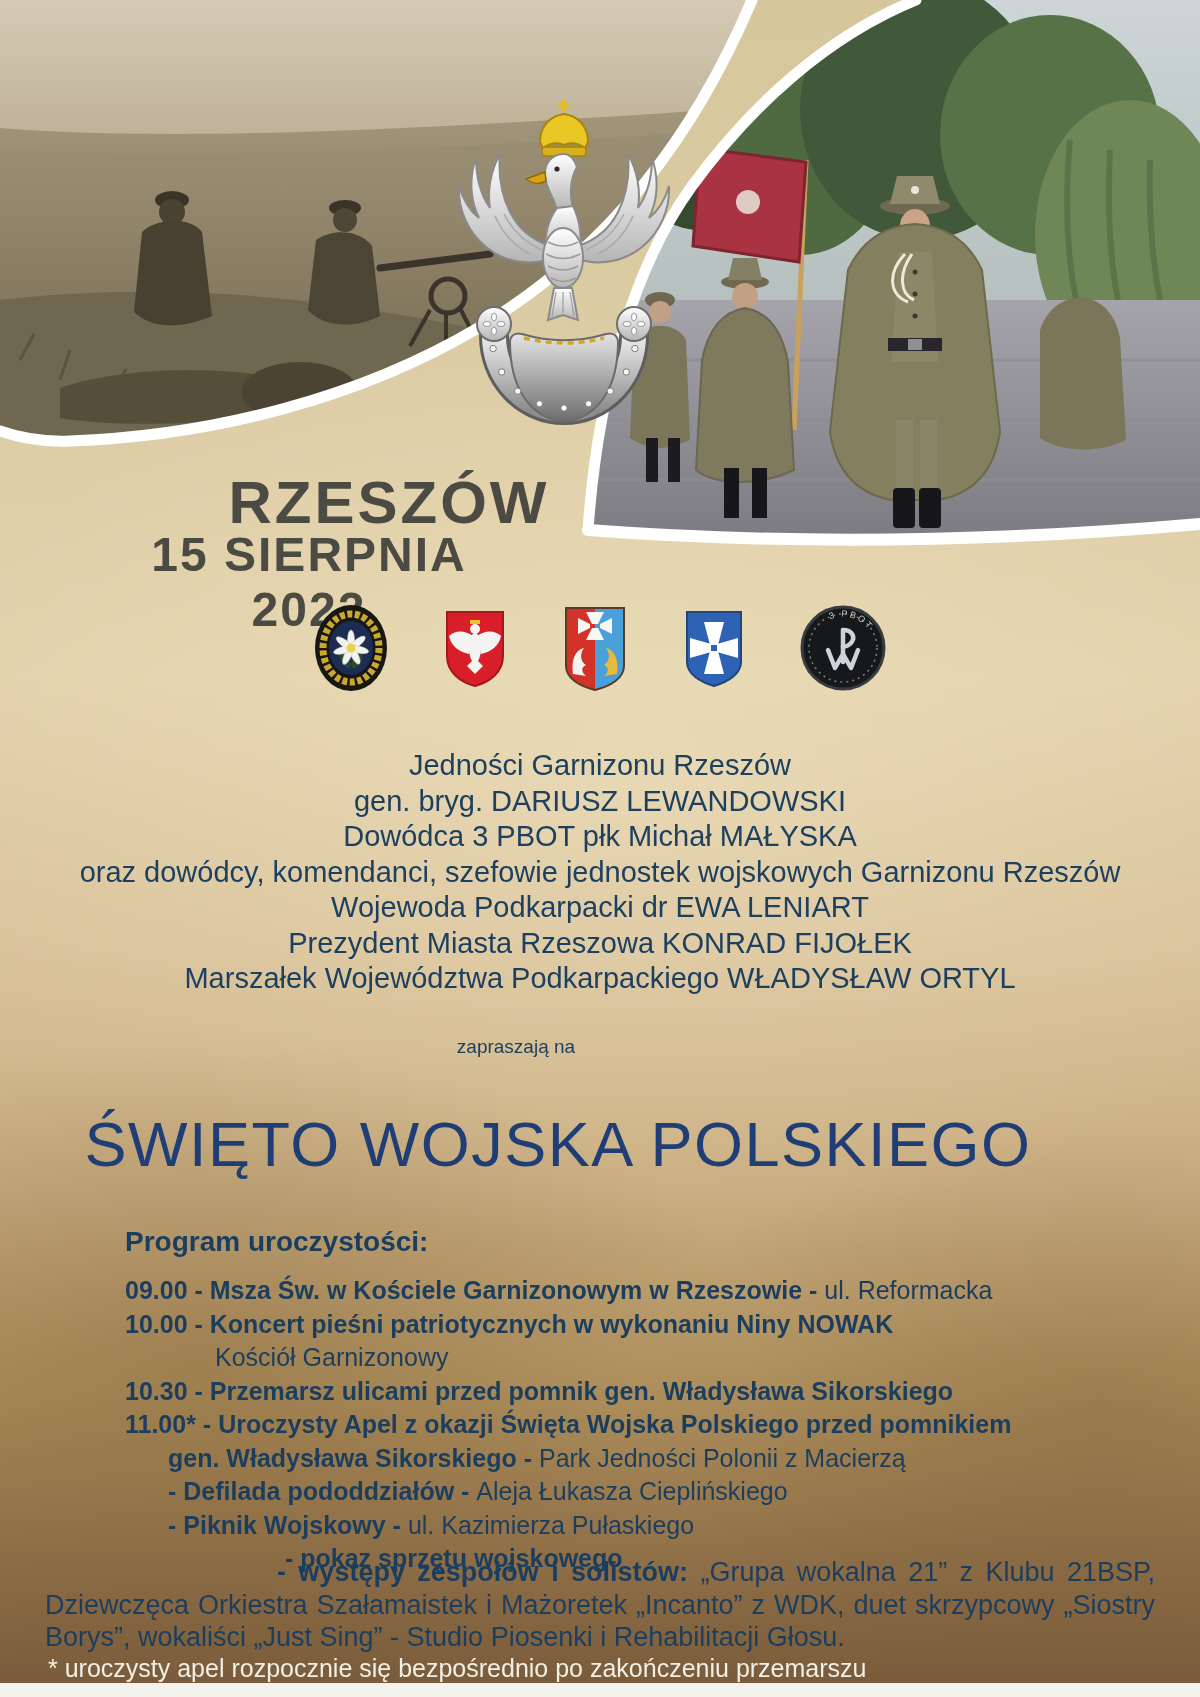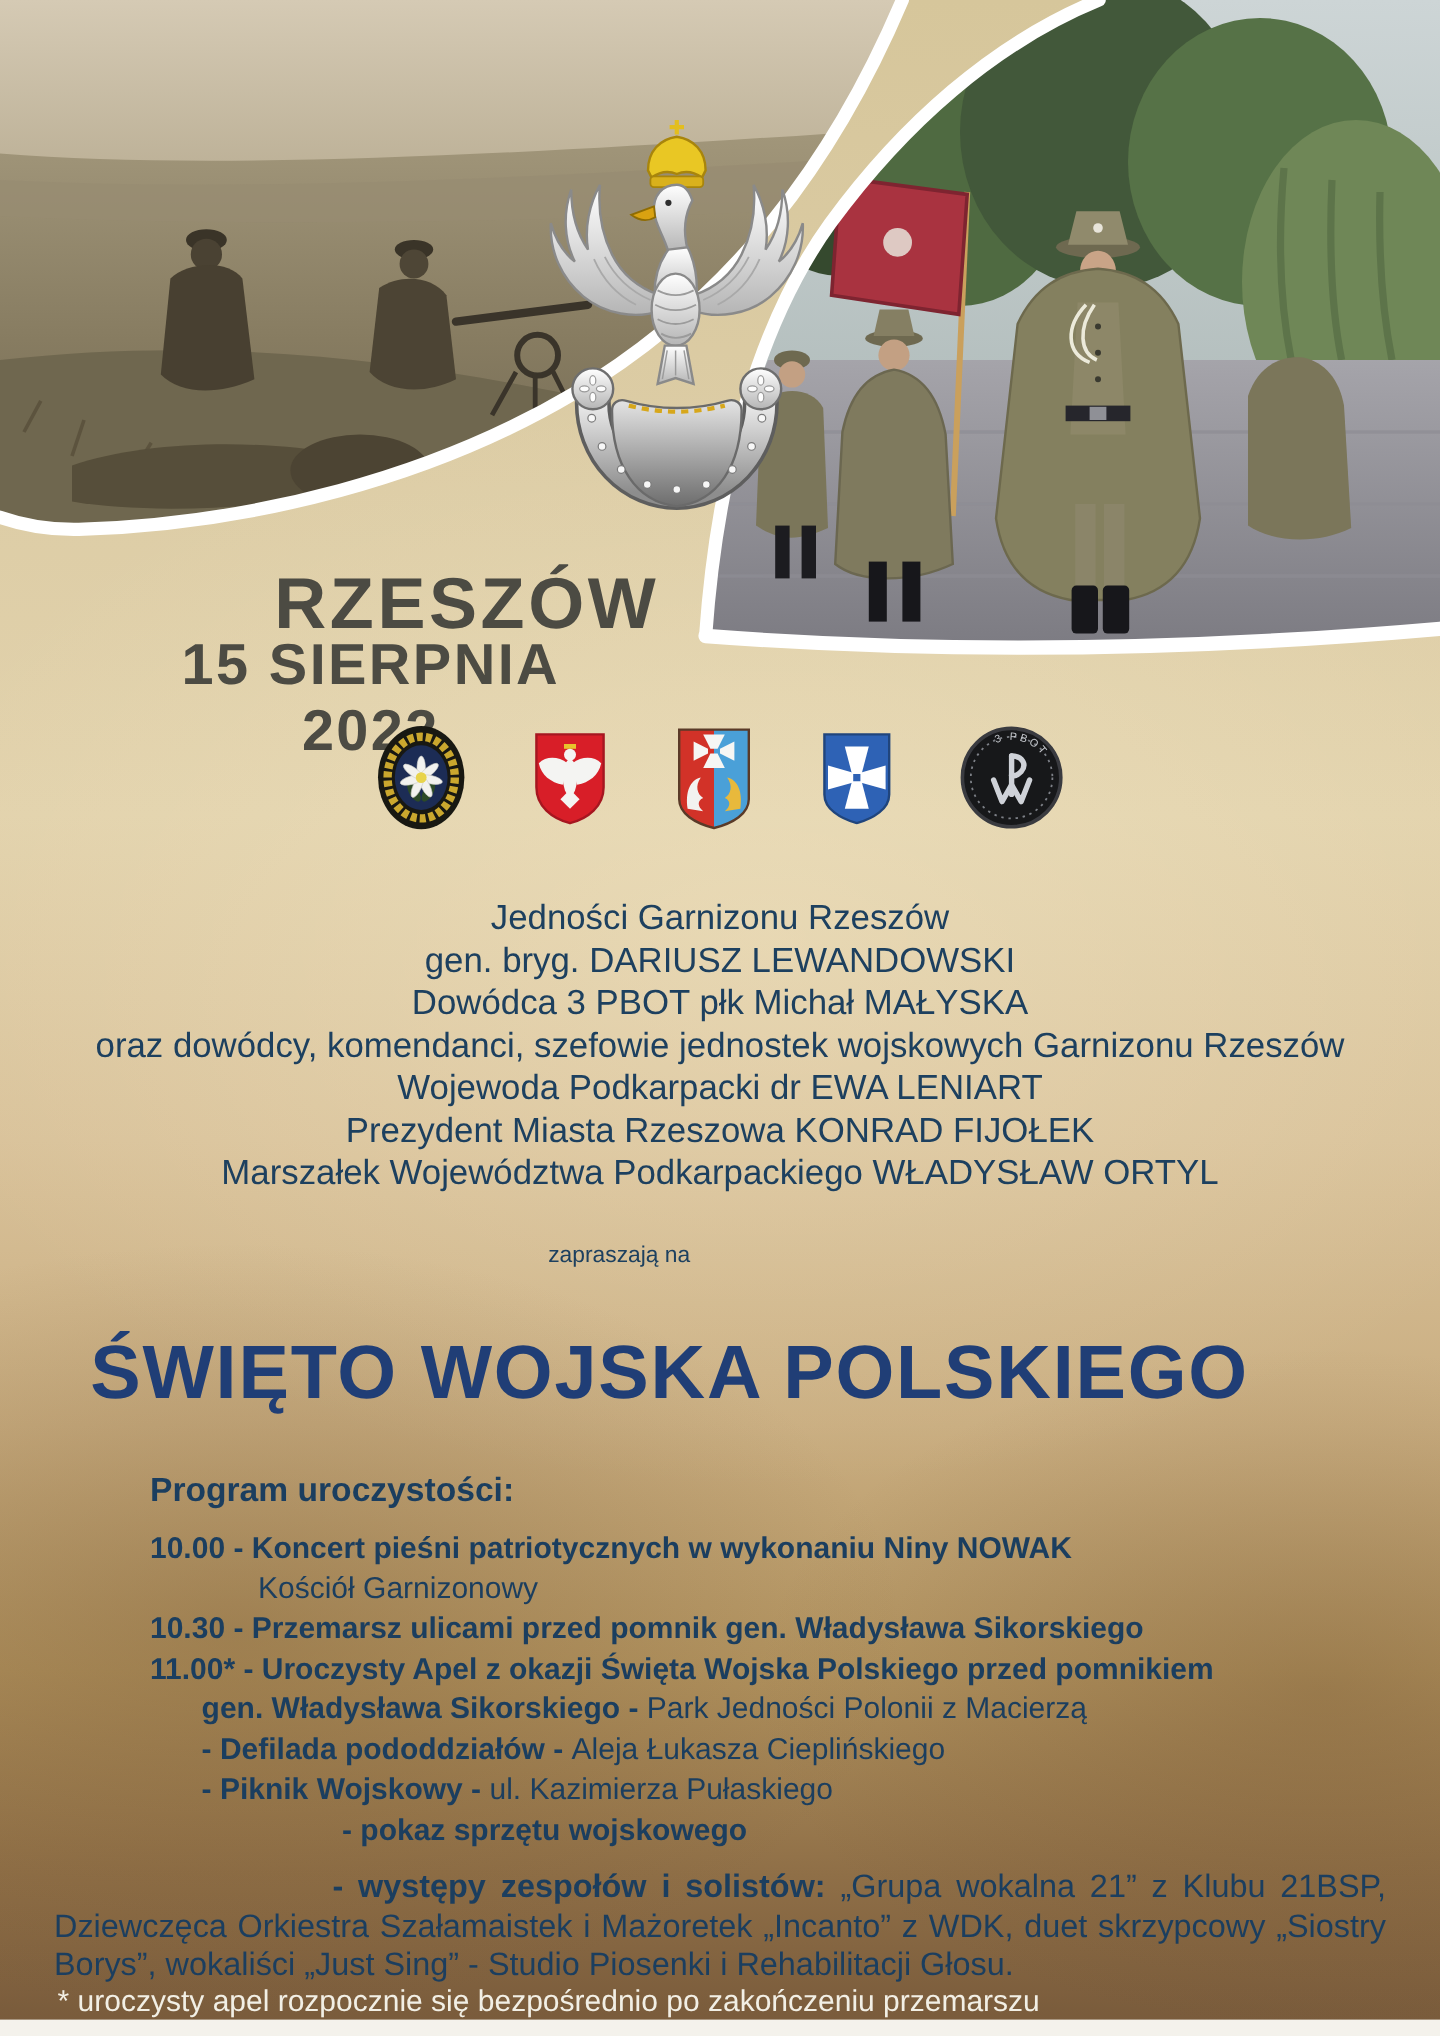--- a/index.html
+++ b/index.html
@@ -17,21 +17,21 @@
   .collage{position:absolute;top:0;left:0;width:1200px;height:575px;display:block;}
   .rzeszow{top:468px;left:228px;width:322px;text-align:center;font-size:60px;font-weight:bold;
     color:#4c4b43;letter-spacing:3px;}
   .bigdate{top:527px;left:88px;width:442px;text-align:center;font-size:48px;font-weight:bold;
     color:#4c4b43;letter-spacing:2px;}
   .emblem-row{top:600px;left:0;width:1200px;height:96px;display:flex;justify-content:center;
     align-items:center;gap:56px;}
   .organizers{top:748px;left:20px;width:1160px;text-align:center;font-size:29px;line-height:35.5px;
     color:#1d405f;}
   .invite{top:1036px;left:0;width:1032px;text-align:center;font-size:19px;color:#1d405f;}
-  .title{top:1108px;left:0;width:1116px;text-align:center;font-size:63px;font-weight:bold;
+  .title{top:1108px;left:0;width:1116px;text-align:center;font-size:63px;font-weight:normal;
     letter-spacing:1.5px;color:#203e76;}
   .program{top:1226px;left:125px;width:1032px;color:#1b3e5f;font-size:25px;}
   .program-header{font-weight:bold;font-size:28px;margin:0 0 16px 0;}
   .prow{line-height:33.5px;white-space:nowrap;}
   .prow .b{font-weight:bold;}
   .lv1{margin-left:90px;}
   .lv2{margin-left:43px;}
   .lv3{margin-left:160px;}
   .performances{top:1556px;left:45px;width:1110px;margin:0;font-size:27px;line-height:32.5px;
     color:#1b3e5f;text-align:justify;text-indent:232px;}
@@ -302,20 +302,21 @@
     <div>Prezydent Miasta Rzeszowa KONRAD FIJOŁEK</div>
     <div>Marszałek Województwa Podkarpackiego WŁADYSŁAW ORTYL</div>
   </div>
 
   <div class="abs invite">zapraszają na</div>
 
   <div class="abs title">ŚWIĘTO WOJSKA POLSKIEGO</div>
 
   <div class="abs program">
     <p class="program-header">Program uroczystości:</p>
+    <div class="prow lv0"><span class="b">09.00 - Msza Św. w Kościele Garnizonowym w Rzeszowie - </span><span class="r">ul. Reformacka</span></div>
     <div class="prow lv0"><span class="b">10.00 - Koncert pieśni patriotycznych w wykonaniu Niny NOWAK</span><span class="r"></span></div>
     <div class="prow lv1"><span class="b"></span><span class="r">Kościół Garnizonowy</span></div>
     <div class="prow lv0"><span class="b">10.30 - Przemarsz ulicami przed pomnik gen. Władysława Sikorskiego</span><span class="r"></span></div>
     <div class="prow lv0"><span class="b">11.00* - Uroczysty Apel z okazji Święta Wojska Polskiego przed pomnikiem</span><span class="r"></span></div>
     <div class="prow lv2"><span class="b">gen. Władysława Sikorskiego - </span><span class="r">Park Jedności Polonii z Macierzą</span></div>
     <div class="prow lv2"><span class="b">- Defilada pododdziałów - </span><span class="r">Aleja Łukasza Cieplińskiego</span></div>
     <div class="prow lv2"><span class="b">- Piknik Wojskowy - </span><span class="r">ul. Kazimierza Pułaskiego</span></div>
     <div class="prow lv3"><span class="b">- pokaz sprzętu wojskowego</span><span class="r"></span></div>
   </div>
 

